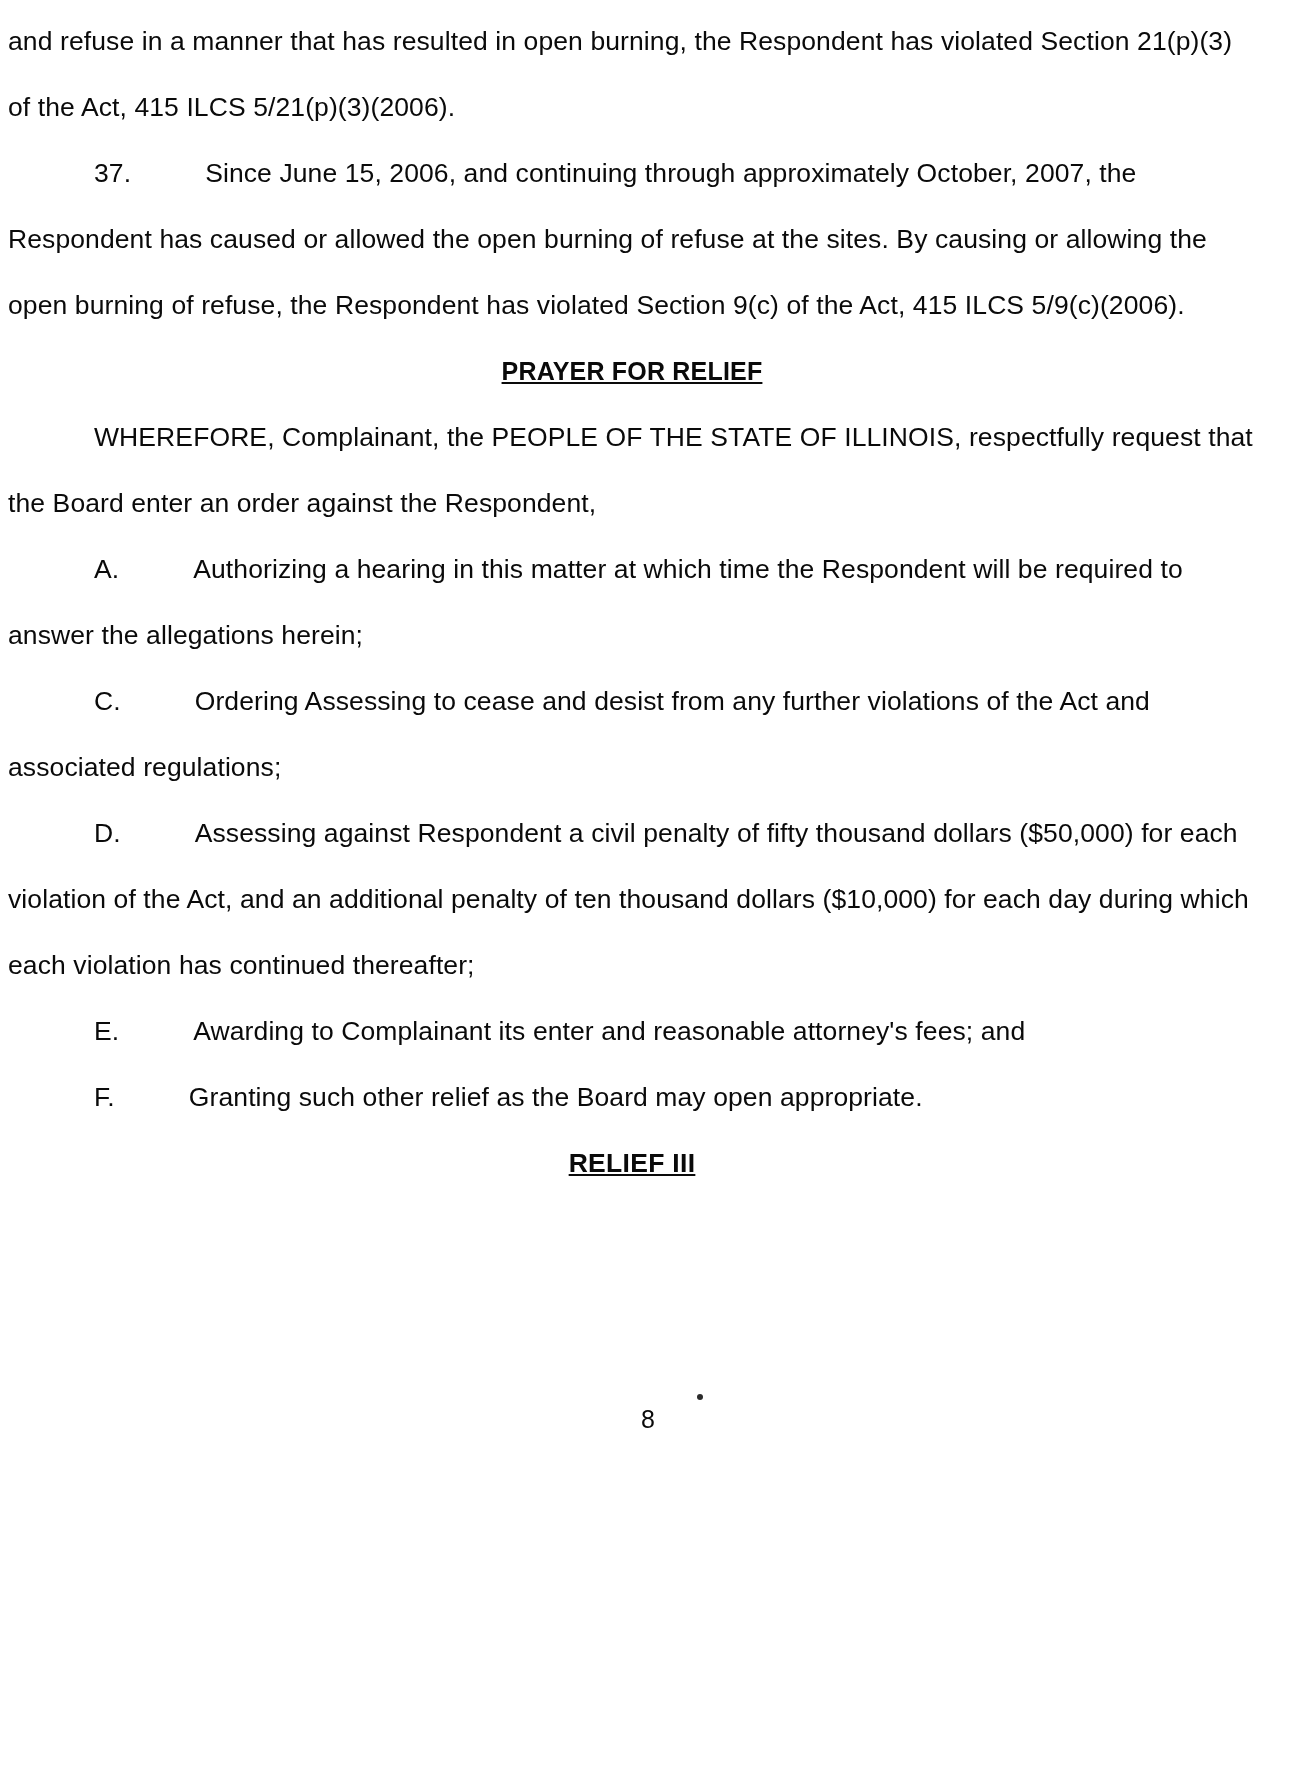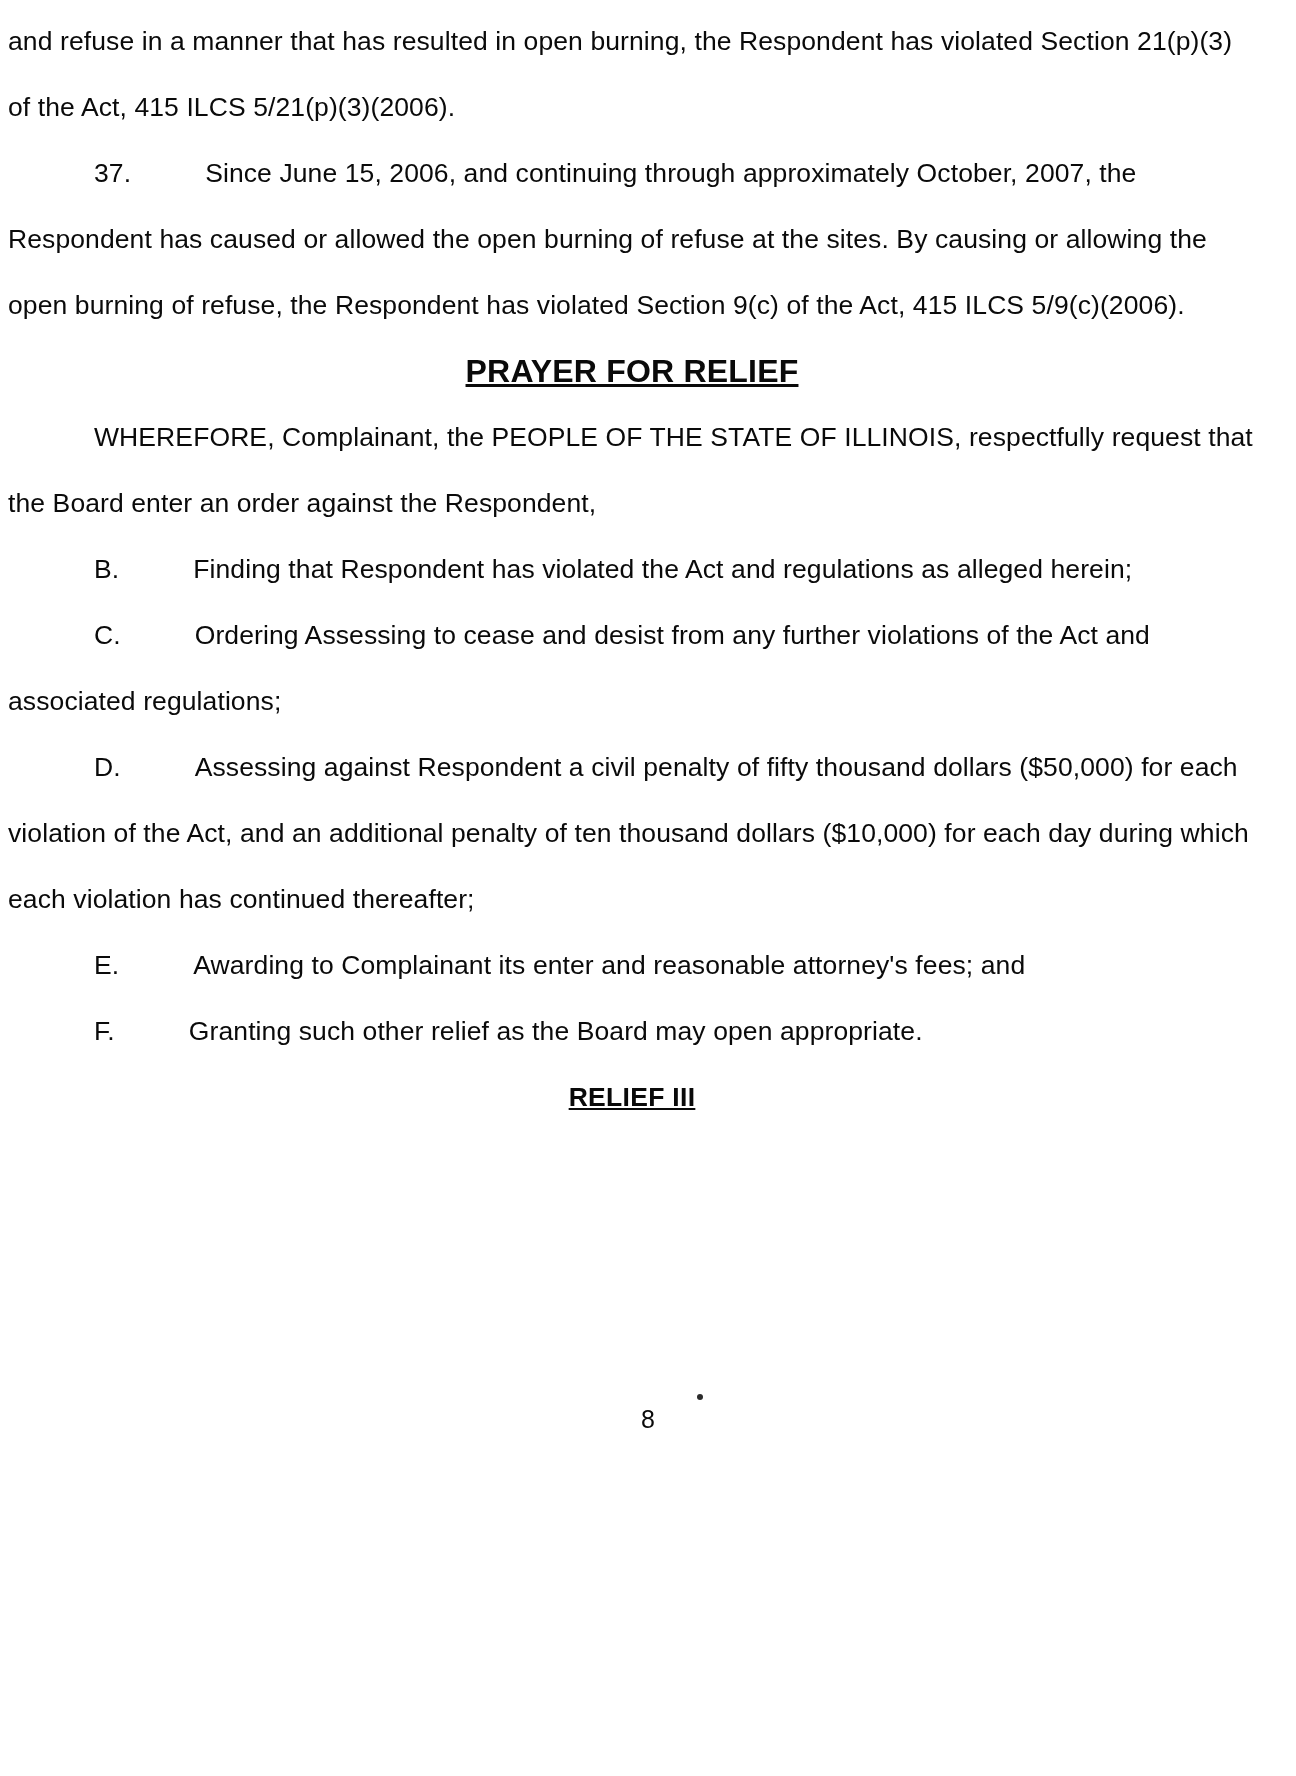--- a/index.html
+++ b/index.html
@@ -36,21 +36,21 @@
     display: inline-block;
     width: 86px;
   }
   .para .gap {
     display: inline-block;
     width: 74px;
   }
   .heading {
     text-align: center;
     font-weight: bold;
-    font-size: 32px;
+    font-size: 25px;
     line-height: 66px;
     letter-spacing: 0.2px;
   }
   .heading span {
     text-decoration: underline;
   }
   .count-heading {
     text-align: center;
     font-weight: bold;
     font-size: 26.5px;
@@ -96,22 +96,22 @@
   <div class="body-text">
 
     <p class="para">and refuse in a manner that has resulted in open burning, the Respondent has violated Section 21(p)(3) of the Act, 415 ILCS 5/21(p)(3)(2006).</p>
 
     <p class="para"><span class="indent"></span><span>37.</span><span class="gap"></span><span>Since June 15, 2006, and continuing through approximately October, 2007, the Respondent has caused or allowed the open burning of refuse at the sites. By causing or allowing the open burning of refuse, the Respondent has violated Section 9(c) of the Act, 415 ILCS 5/9(c)(2006).</span></p>
 
     <div class="heading"><span>PRAYER FOR RELIEF</span></div>
 
     <p class="para"><span class="indent"></span><span>WHEREFORE, Complainant, the PEOPLE OF THE STATE OF ILLINOIS, respectfully request that the Board enter an order against the Respondent,</span></p>
 
+    <p class="para"><span class="indent"></span><span>A.</span><span class="gap"></span><span>Authorizing a hearing in this matter at which time the Respondent will be required to answer the allegations herein;</span></p>
 
-    <p class="para"><span class="indent"></span><span>B.</span><span class="gap"></span><span>Finding that Respondent has violated the Act and regulations as alleged herein;</span></p>
 
     <p class="para"><span class="indent"></span><span>C.</span><span class="gap"></span><span>Ordering Assessing to cease and desist from any further violations of the Act and associated regulations;</span></p>
 
     <p class="para"><span class="indent"></span><span>D.</span><span class="gap"></span><span>Assessing against Respondent a civil penalty of fifty thousand dollars ($50,000) for each violation of the Act, and an additional penalty of ten thousand dollars ($10,000) for each day during which each violation has continued thereafter;</span></p>
 
     <p class="para"><span class="indent"></span><span>E.</span><span class="gap"></span><span>Awarding to Complainant its enter and reasonable attorney's fees; and</span></p>
 
     <p class="para"><span class="indent"></span><span>F.</span><span class="gap"></span><span>Granting such other relief as the Board may open appropriate.</span></p>
 
     <div class="count-heading"><span>RELIEF III</span></div>

